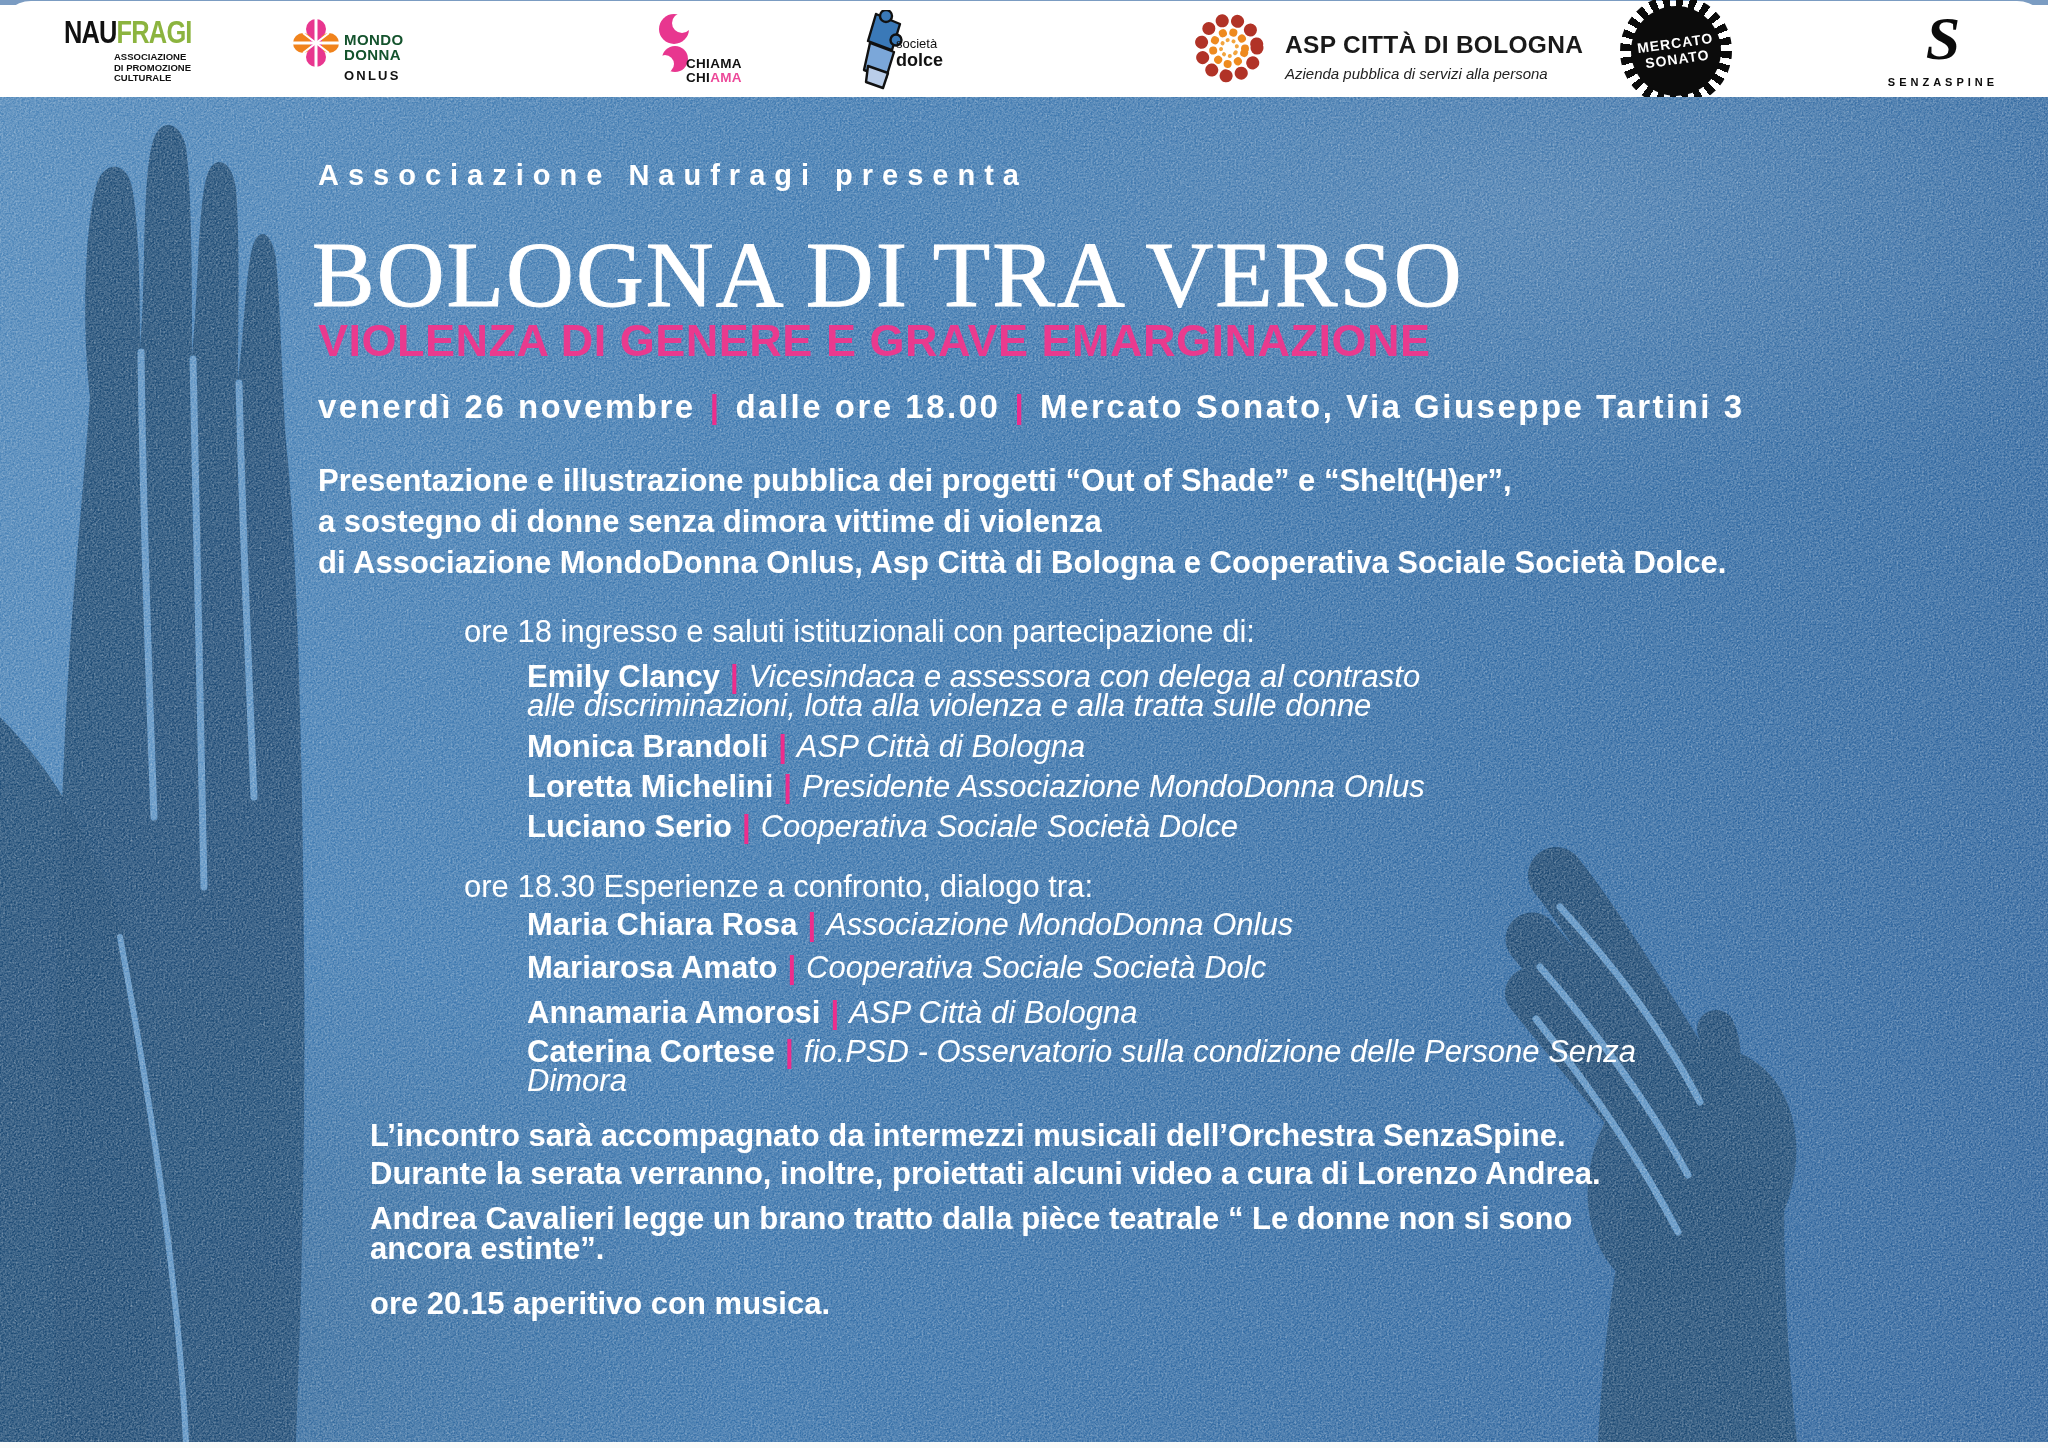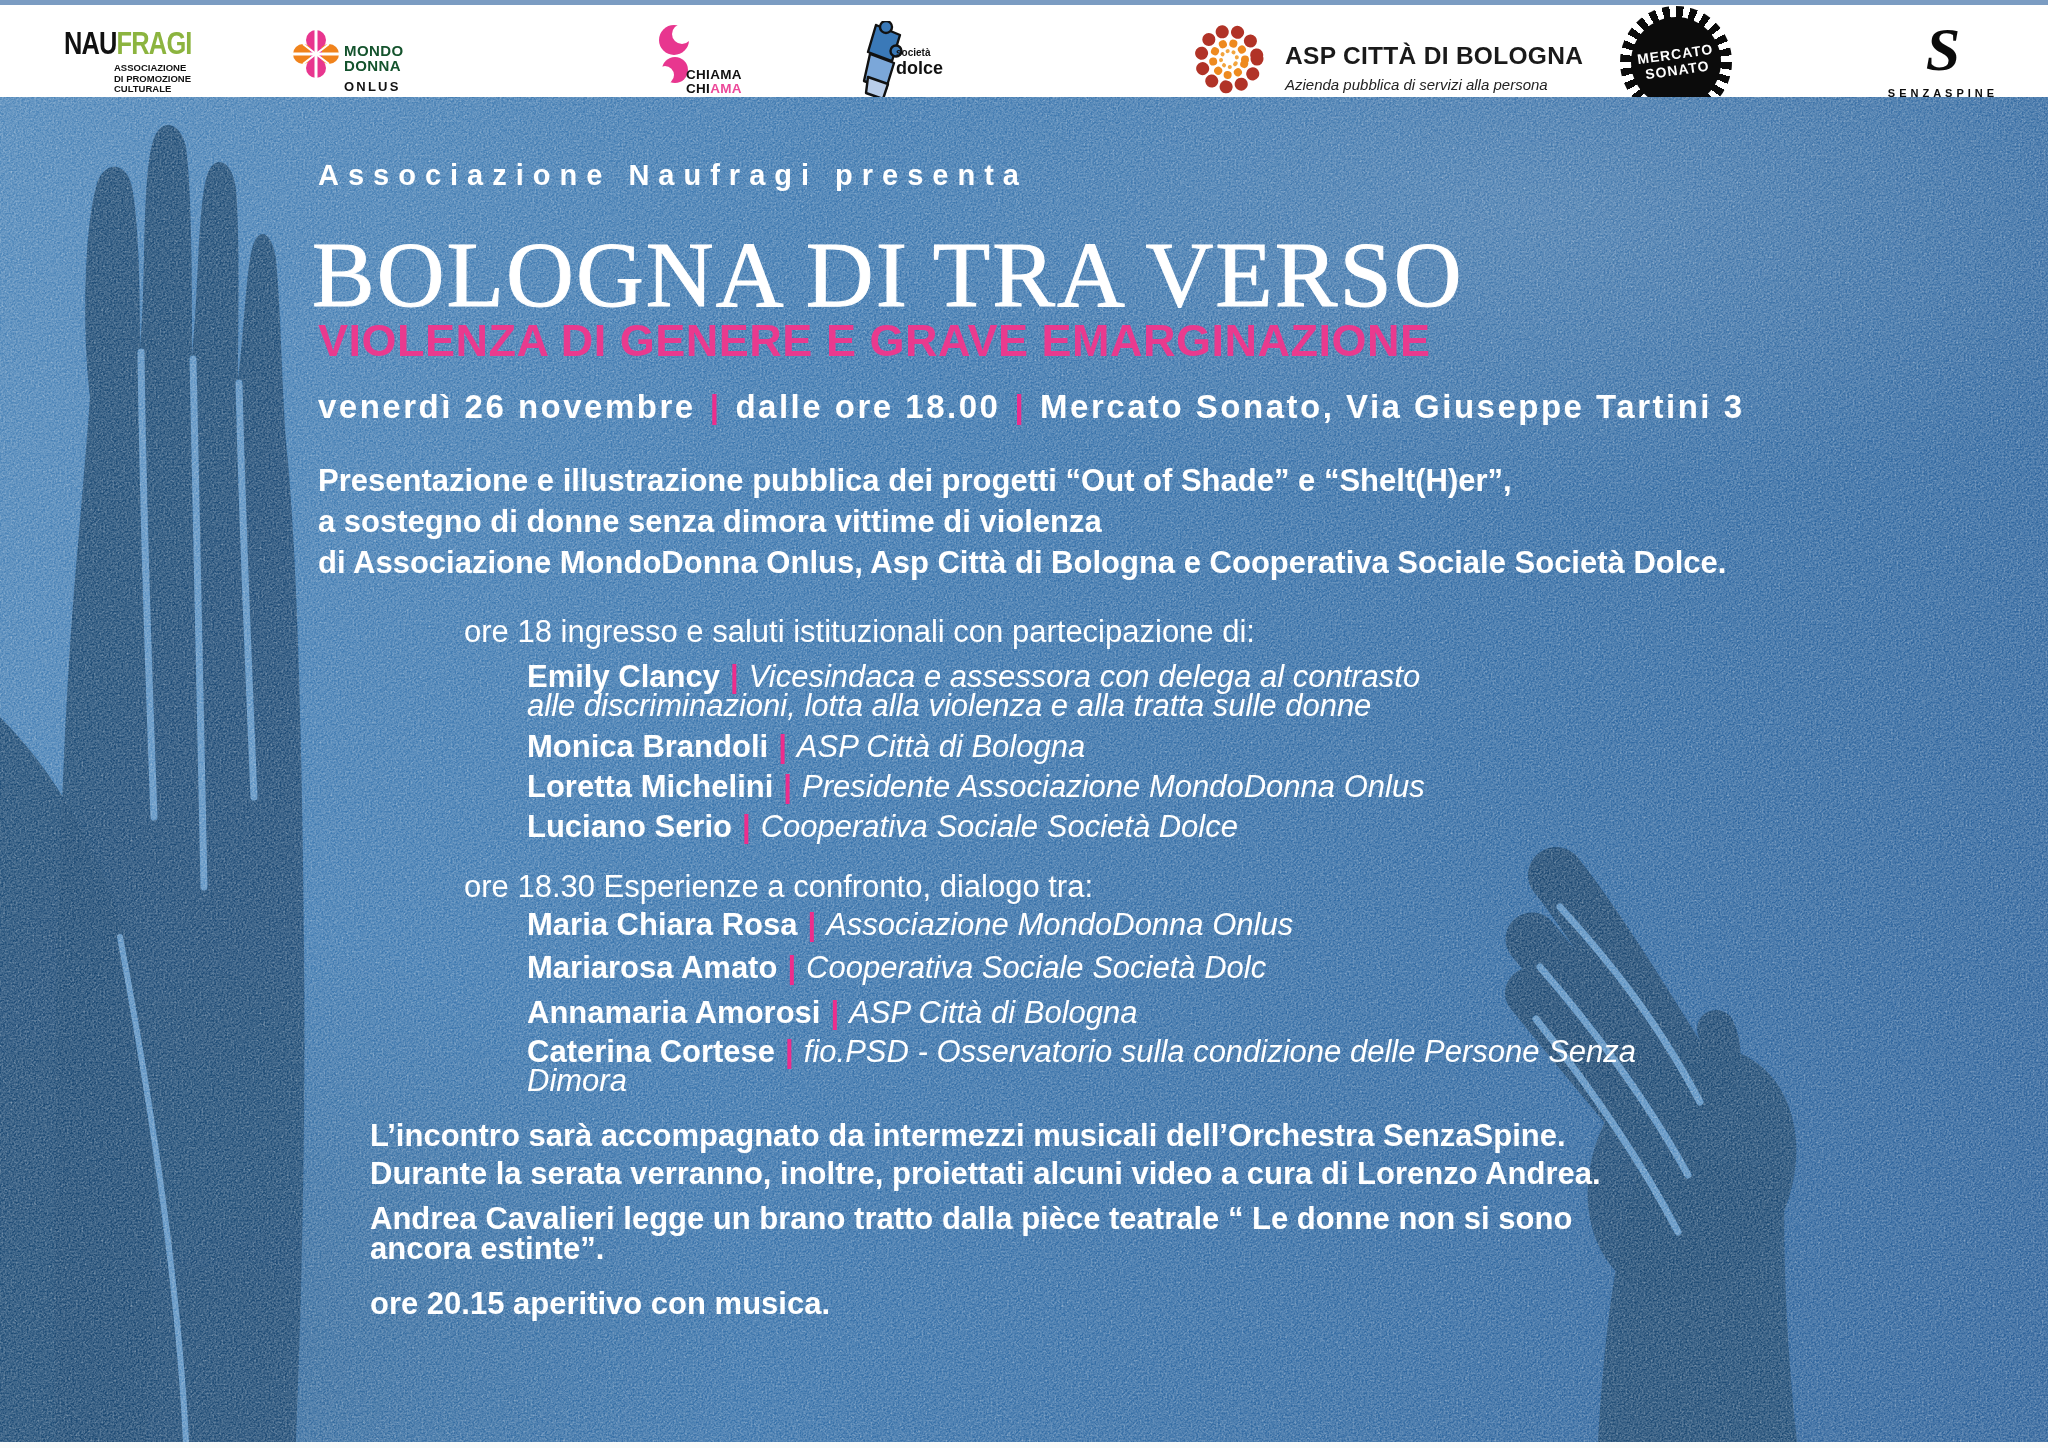--- a/index.html
+++ b/index.html
@@ -2,42 +2,42 @@
 <html><head>
 <meta charset="utf-8">
 <style>
   html,body{margin:0;padding:0;background:#888;}
   #page{position:relative;width:2048px;height:1448px;overflow:hidden;background:#fff;
         font-family:"Liberation Sans",sans-serif;}
   
   .topstrip{position:absolute;left:0;top:0;width:2048px;height:5px;background:#7b9cc2;}
   .botstrip{position:absolute;left:0;top:1442px;width:2048px;height:6px;background:#fbfbf9;}
   
-  .logobar{position:absolute;left:0;top:12px;width:2048px;height:104px;background:#ffffff;border-radius:31px;}
+  .logobar{position:absolute;left:0;top:1px;width:2048px;height:104px;background:#ffffff;border-radius:31px;}
   .logobar *{line-height:1;}
   .logo{position:absolute;}
   
   .lg-nau{left:64px;top:16px;}
   .nau-main{font-weight:800;font-size:31px;letter-spacing:-1px;transform:scaleX(.82);transform-origin:left top;white-space:nowrap;}
   .nau-black{color:#111;}
   .nau-green{color:#8cb43f;}
   .nau-tag{margin:4px 0 0 50px;font-size:9.5px;font-weight:800;color:#111;line-height:10.5px;white-space:pre-line;}
   
   .lg-md{left:293px;top:15px;display:flex;align-items:flex-start;}
   .md-text{margin-left:5px;padding-top:16px;}
   .md-l1,.md-l2{font-size:15px;font-weight:700;color:#14532d;line-height:15px;letter-spacing:.4px;}
   .md-l3{margin-top:7px;font-size:13px;font-weight:700;color:#111;letter-spacing:2.2px;}
   
   .lg-cc{left:658px;top:12px;width:110px;height:78px;}
   .cc-text{position:absolute;left:28px;top:44px;font-size:13.5px;font-weight:800;color:#111;line-height:15px;letter-spacing:.3px;}
   .cc-pink{color:#ec4899;}
   
   .lg-sd{left:856px;top:9px;width:120px;height:80px;}
   .sd-text{position:absolute;left:40px;top:27px;color:#111;}
-  .sd-l1{font-size:10px;font-weight:700;}
+  .sd-l1{font-size:13px;font-weight:400;}
   .sd-l2{font-size:18px;font-weight:800;margin-top:1px;}
   
   .lg-asp{left:1195px;top:6px;display:flex;align-items:flex-start;}
   .asp-text{margin-left:18px;padding-top:26px;}
   .asp-title{font-size:24.5px;font-weight:600;color:#1a1a1a;letter-spacing:.3px;}
   .asp-tag{margin-top:8px;font-size:15px;font-style:italic;color:#222;}
   
   .lg-ms{left:1620px;top:2px;width:112px;height:90px;}
   .ms-burst{position:absolute;left:0;top:-8px;width:112px;height:112px;border-radius:50%;
     background:repeating-conic-gradient(#0b0b0b 0deg 8deg,transparent 8deg 15deg);}

